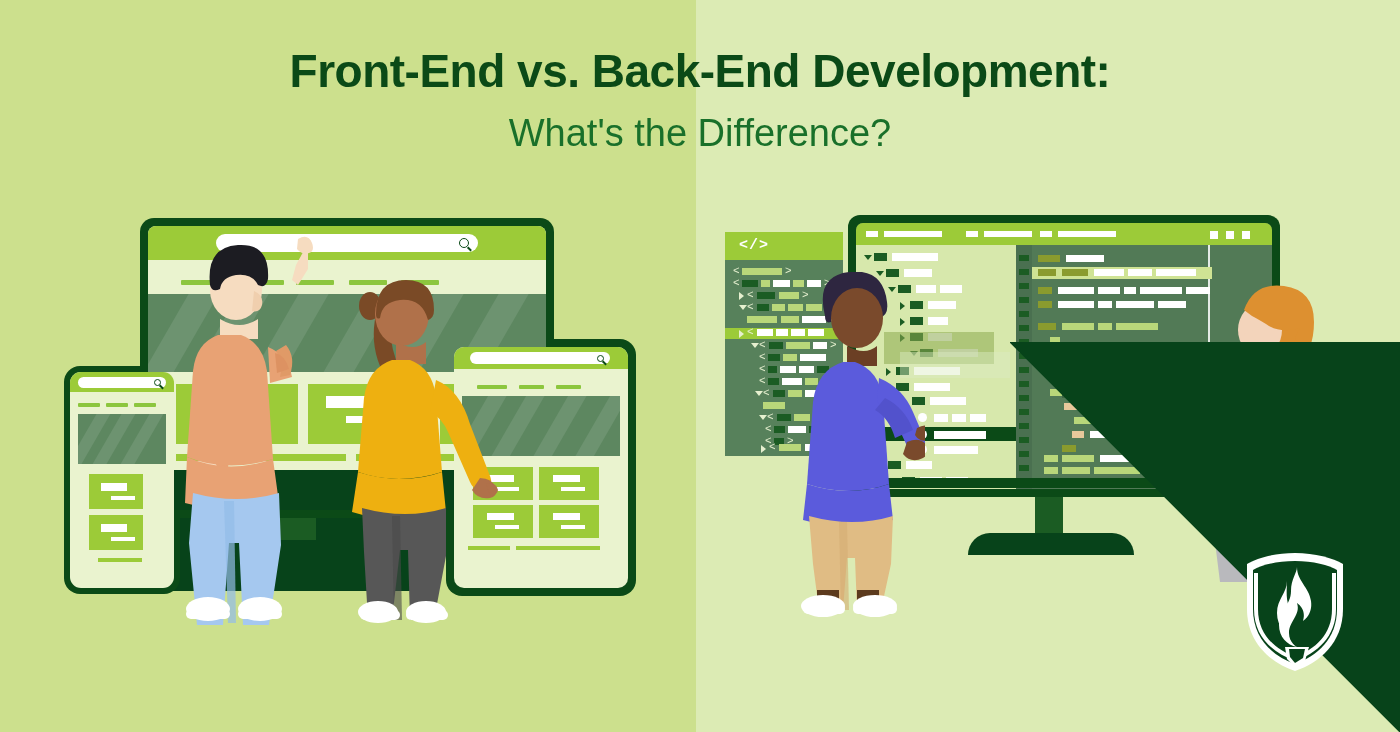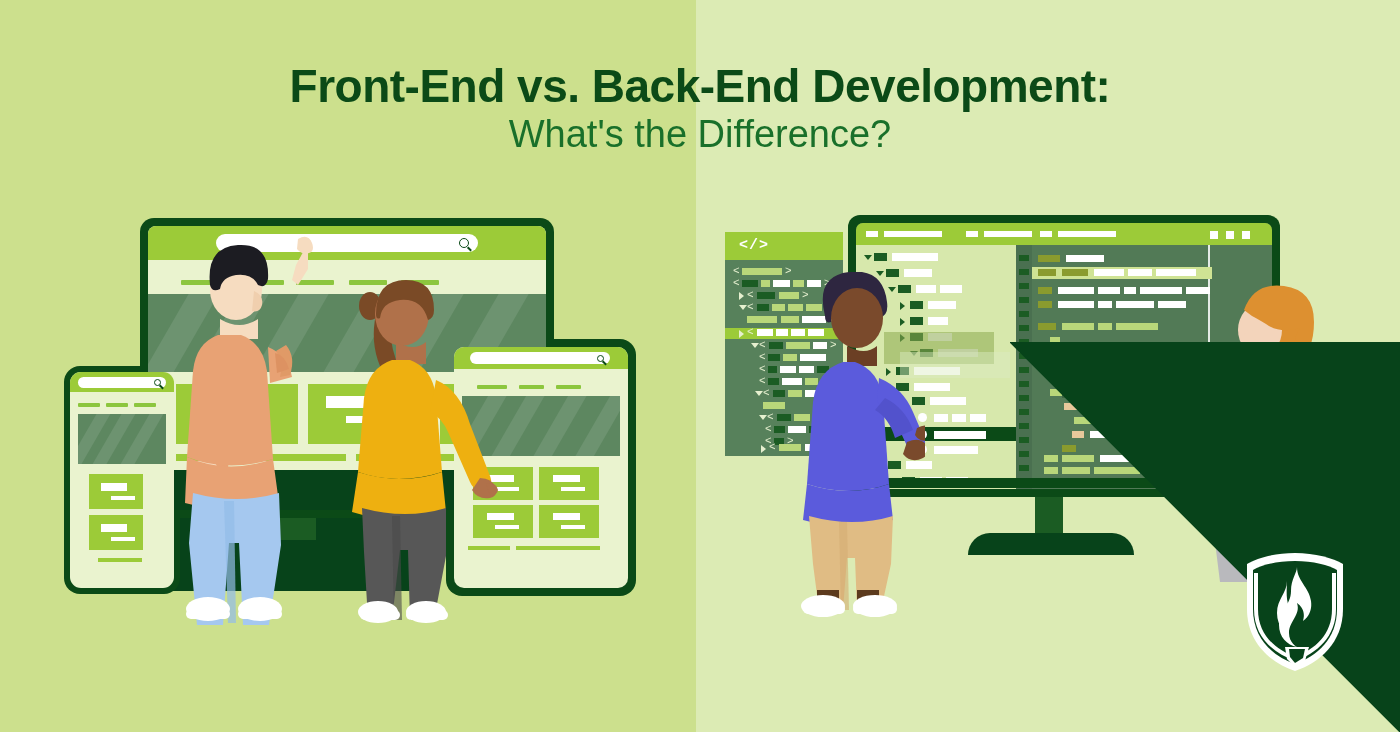--- a/index.html
+++ b/index.html
@@ -19,29 +19,30 @@
     width: 696px; height: 732px;
     background: #cce08d;
   }
   .bg-right {
     position: absolute; left: 696px; top: 0;
     width: 704px; height: 732px;
     background: #dcebb4;
   }
   
   .title-wrap {
-    position: absolute; left: 0; top: 60px;
+    position: absolute; left: 0; top: 45px;
     width: 1400px; text-align: center; z-index: 40;
   }
   .title-main {
     font-size: 46px; font-weight: bold; color: #0b4a17;
     letter-spacing: -0.5px; line-height: 1.15;
     font-family: "Liberation Sans", sans-serif;
   }
   .title-sub {
+    margin-top: 14px;
     font-size: 38px; font-weight: 400; color: #19702a;
     line-height: 1.15;
     font-family: "Liberation Sans", sans-serif;
   }
   
   .corner-tri {
     position: absolute; right: 0; bottom: 0;
     width: 390px; height: 390px;
     background: linear-gradient(to bottom left, #07431a 50%, rgba(0,0,0,0) 50.2%);
     z-index: 30;

